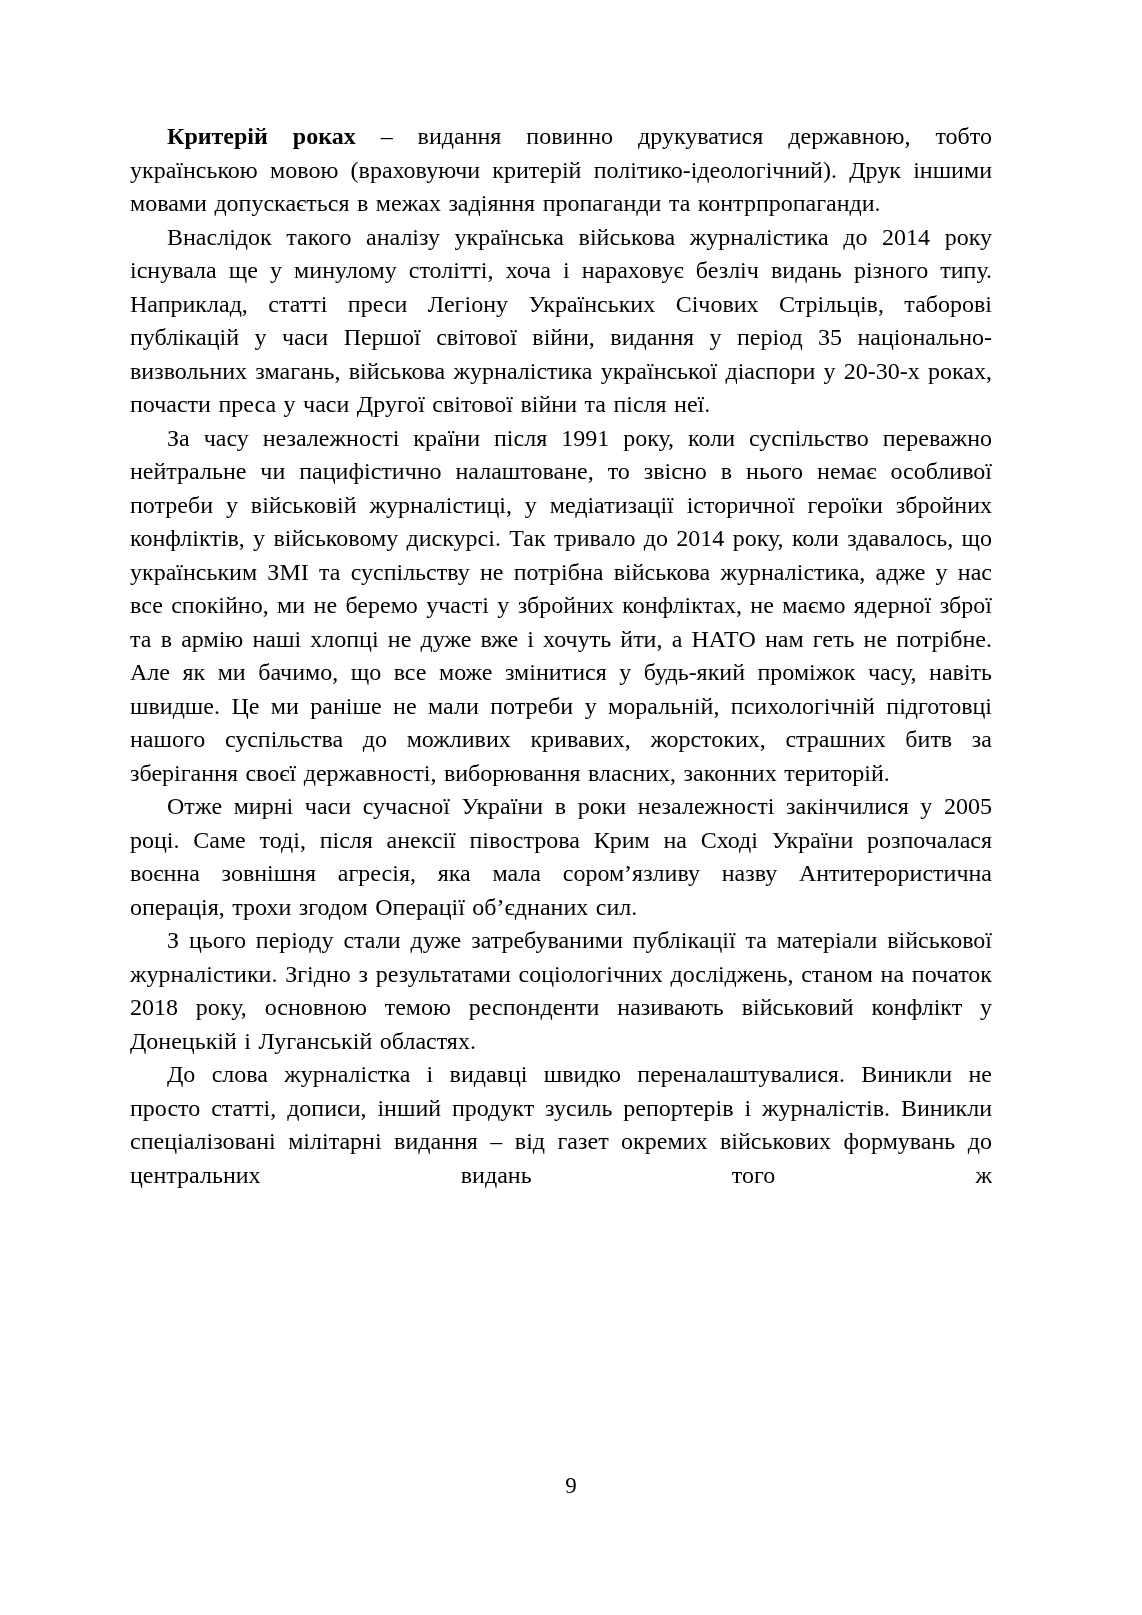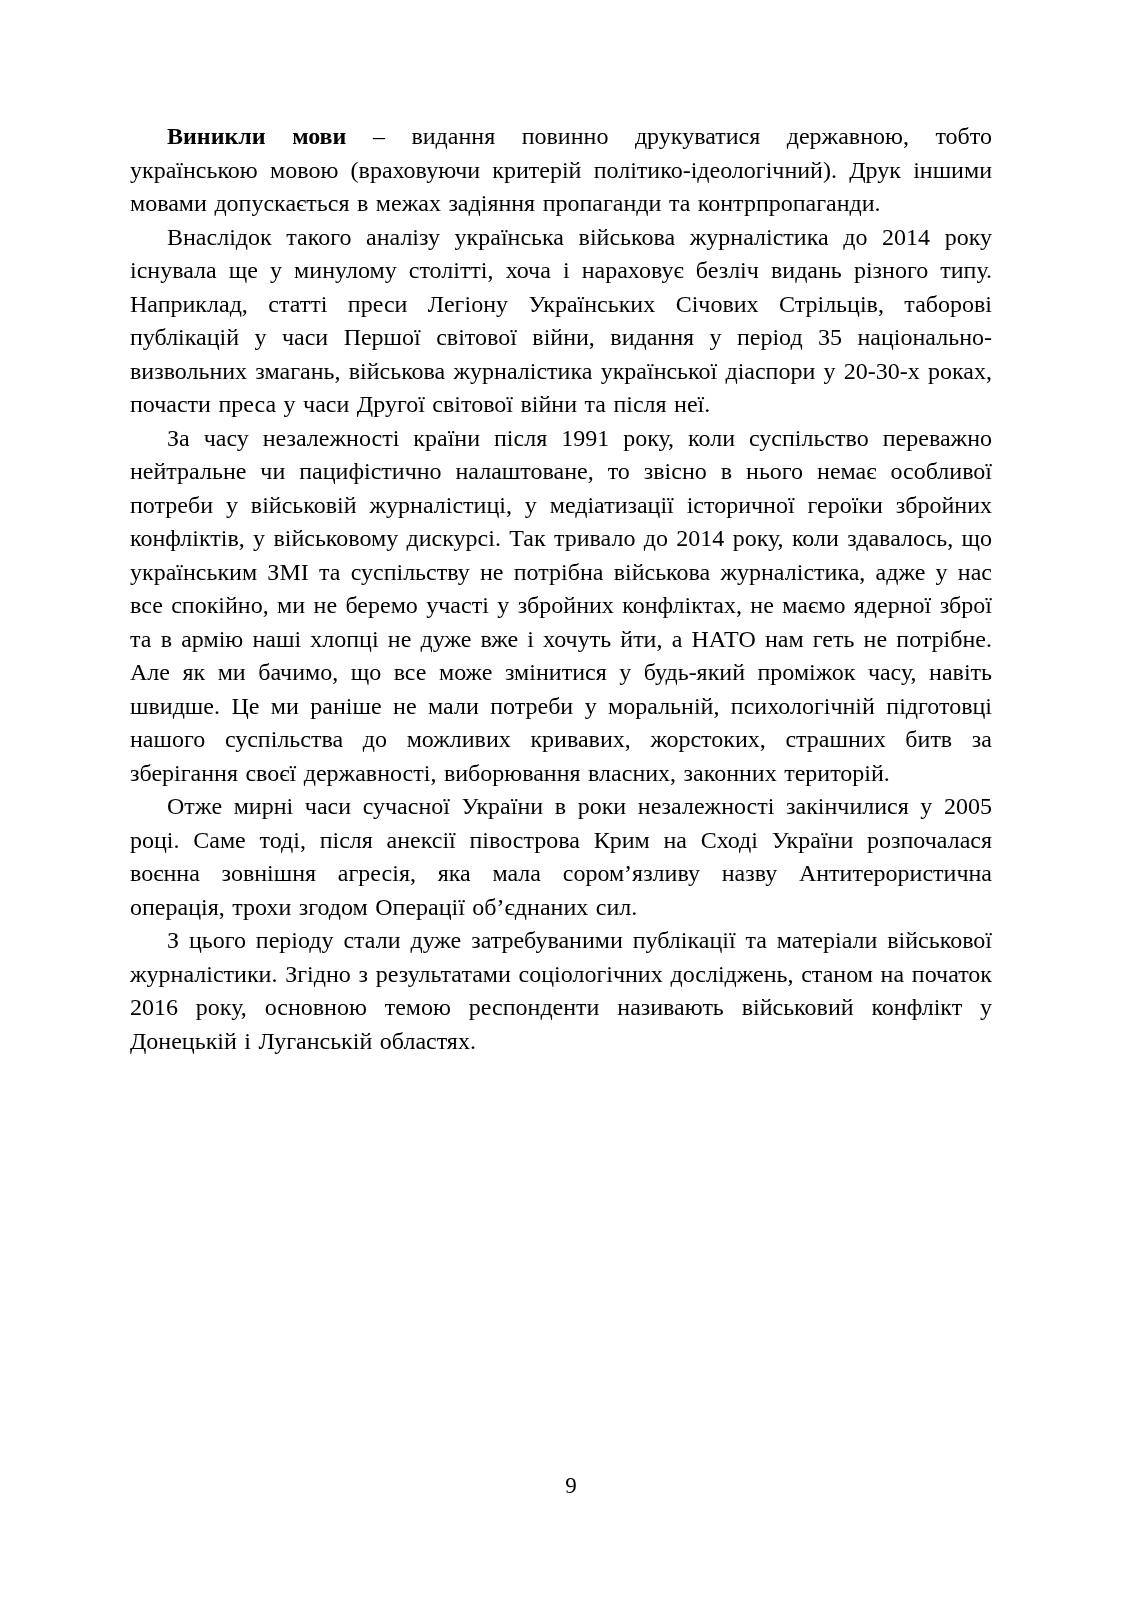--- a/index.html
+++ b/index.html
@@ -46,20 +46,21 @@
     text-align: center;
     font-size: 23px;
     line-height: 28px;
   }
 </style>
 </head>
 <body>
 
 <div class="page">
   <div class="text-block" id="paragraphs">
-      <p class="para"><b class="lead">Виникли мови</b> – видання повинно друкуватися державною, тобто українською мовою (враховуючи критерій політико-ідеологічний). Друк іншими мовами допускається в межах задіяння пропаганди та контрпропаганди.</p>
+      <p class="para"><b class="lead">Критерій роках</b> – видання повинно друкуватися державною, тобто українською мовою (враховуючи критерій політико-ідеологічний). Друк іншими мовами допускається в межах задіяння пропаганди та контрпропаганди.</p>
       <p class="para">Внаслідок такого аналізу українська військова журналістика до 2014 року існувала ще у минулому столітті, хоча і нараховує безліч видань різного типу. Наприклад, статті преси Легіону Українських Січових Стрільців, таборові публікацій у часи Першої світової війни, видання у період 35 національно-визвольних змагань, військова журналістика української діаспори у 20-30-х роках, почасти преса у часи Другої світової війни та після неї.</p>
       <p class="para">За часу незалежності країни після 1991 року, коли суспільство переважно нейтральне чи пацифістично налаштоване, то звісно в нього немає особливої потреби у військовій журналістиці, у медіатизації історичної героїки збройних конфліктів, у військовому дискурсі. Так тривало до 2014 року, коли здавалось, що українським ЗМІ та суспільству не потрібна військова журналістика, адже у нас все спокійно, ми не беремо участі у збройних конфліктах, не маємо ядерної зброї та в армію наші хлопці не дуже вже і хочуть йти, а НАТО нам геть не потрібне. Але як ми бачимо, що все може змінитися у будь-який проміжок часу, навіть швидше. Це ми раніше не мали потреби у моральній, психологічній підготовці нашого суспільства до можливих кривавих, жорстоких, страшних битв за зберігання своєї державності, виборювання власних, законних територій.</p>
       <p class="para">Отже мирні часи сучасної України в роки незалежності закінчилися у 2005 році. Саме тоді, після анексії півострова Крим на Сході України розпочалася воєнна зовнішня агресія, яка мала сором’язливу назву Антитерористична операція, трохи згодом Операції об’єднаних сил.</p>
-      <p class="para">З цього періоду стали дуже затребуваними публікації та матеріали військової журналістики. Згідно з результатами соціологічних досліджень, станом на початок 2016 року, основною темою респонденти називають військовий конфлікт у Донецькій і Луганській областях.</p>
+      <p class="para">З цього періоду стали дуже затребуваними публікації та матеріали військової журналістики. Згідно з результатами соціологічних досліджень, станом на початок 2018 року, основною темою респонденти називають військовий конфлікт у Донецькій і Луганській областях.</p>
+      <p class="para continued">До слова журналістка і видавці швидко переналаштувалися. Виникли не просто статті, дописи, інший продукт зусиль репортерів і журналістів. Виникли спеціалізовані мілітарні видання – від газет окремих військових формувань до центральних видань того ж</p>
     </div>
   <div class="page-number">9</div>
 </div>
 
 </body></html>

